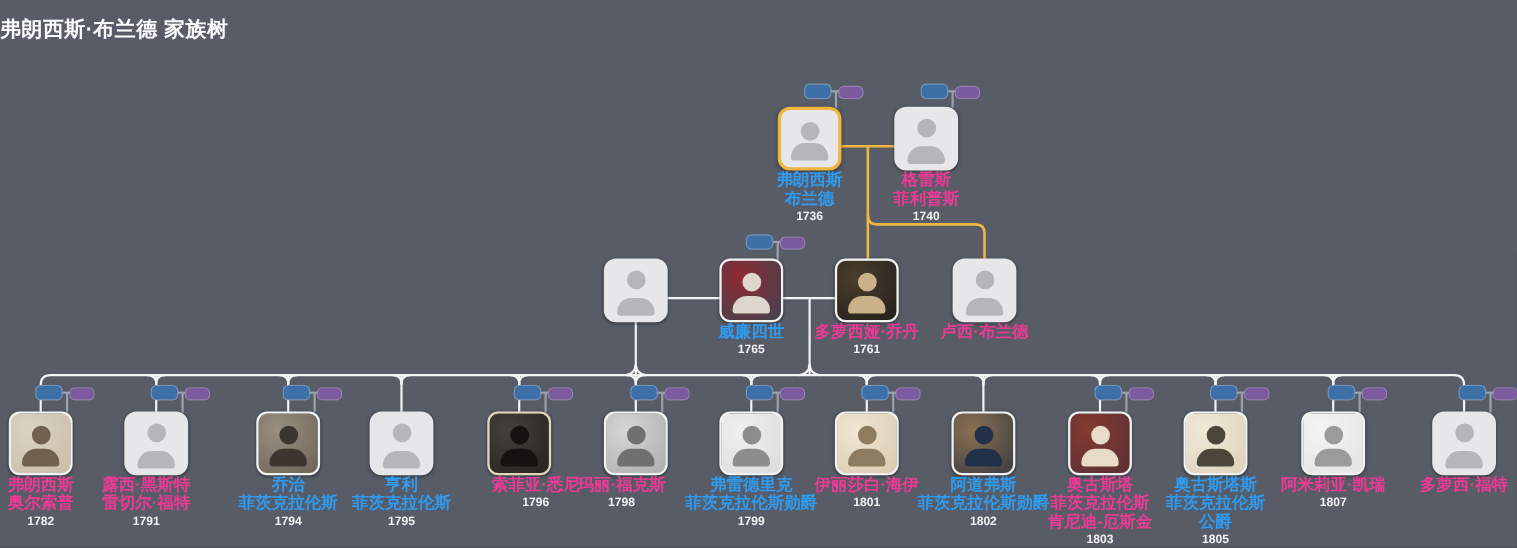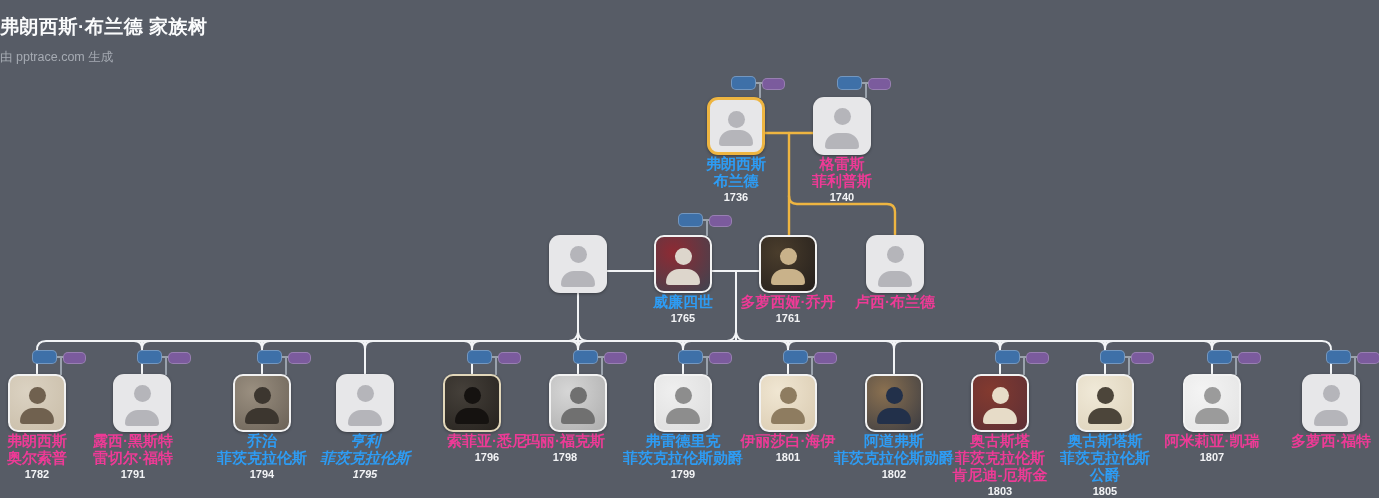--- a/index.html
+++ b/index.html
@@ -40,21 +40,20 @@
   .label .nm.male{color:var(--male);}
   .label .nm.female{color:var(--female);}
   .label .yr{font-size:11px;font-weight:600;color:var(--year);}
 </style>
 </head>
 <body>
 
 <div class="canvas">
   <div class="hdr">
     <div class="title">弗朗西斯·布兰德 家族树</div>
-    <div class="subtitle">由 pptrace.com 生成</div>
   </div>
   <svg class="wires" width="1379" height="498">
       <path d="M 765,133 H 813" class="g"></path>
       <path d="M 789,133 V 235" class="g"></path>
       <path d="M 789,196 Q 789,204 797,204 H 887 Q 895,204 895,212 V 235" class="g"></path>
       <path d="M 607,271 H 654" class="w"></path>
       <path d="M 712,271 H 759" class="w"></path>
       <path d="M 578,293 V 341" class="w"></path>
       <path d="M 569,341 Q 577,340 578,332" class="w"></path>
       <path d="M 587,341 Q 579,340 578,332" class="w"></path>
@@ -192,21 +191,21 @@
         <div class="bust" style="--bust: #3c362f;"></div>
       </div>
       <div class="label" style="left: 187px; top: 432px;">
         <div class="nm male">乔治</div>
         <div class="nm male">菲茨克拉伦斯</div>
         <div class="yr">1794</div>
       </div>
       <div class="node ph" style="left: 336px; top: 374px;">
         <div class="bust"></div>
       </div>
-      <div class="label" style="left: 290px; top: 432px; font-style: italic;">
+      <div class="label" style="left: 290px; top: 432px;">
         <div class="nm male">亨利</div>
         <div class="nm male">菲茨克拉伦斯</div>
         <div class="yr">1795</div>
       </div>
       <div class="badge" style="left: 467px; top: 350px;">
         <span class="lnk stub" style="height:18px"></span>
       <span class="lnk hline"></span>
       <span class="m"></span>
       <span class="f"></span>
       </div>

